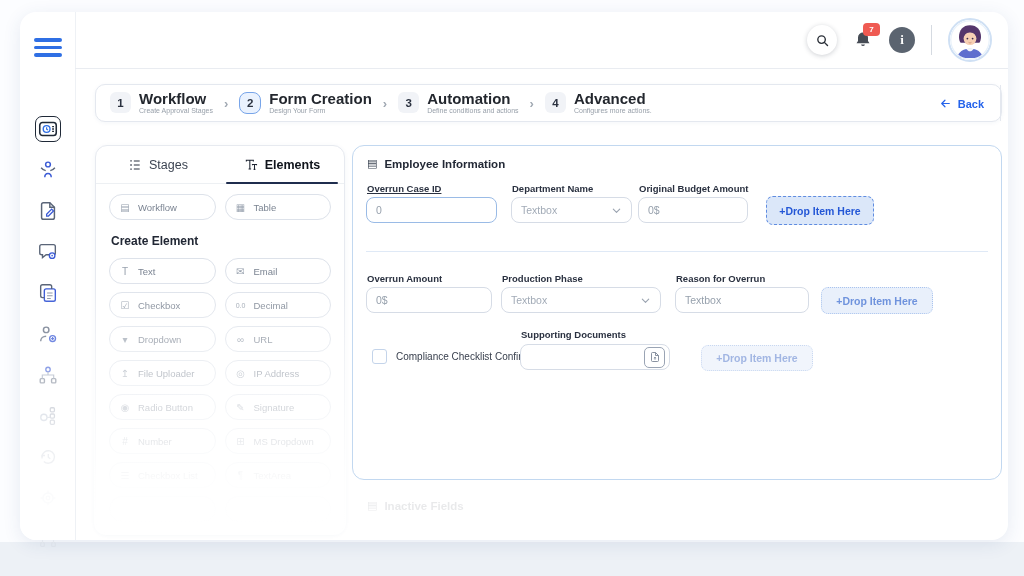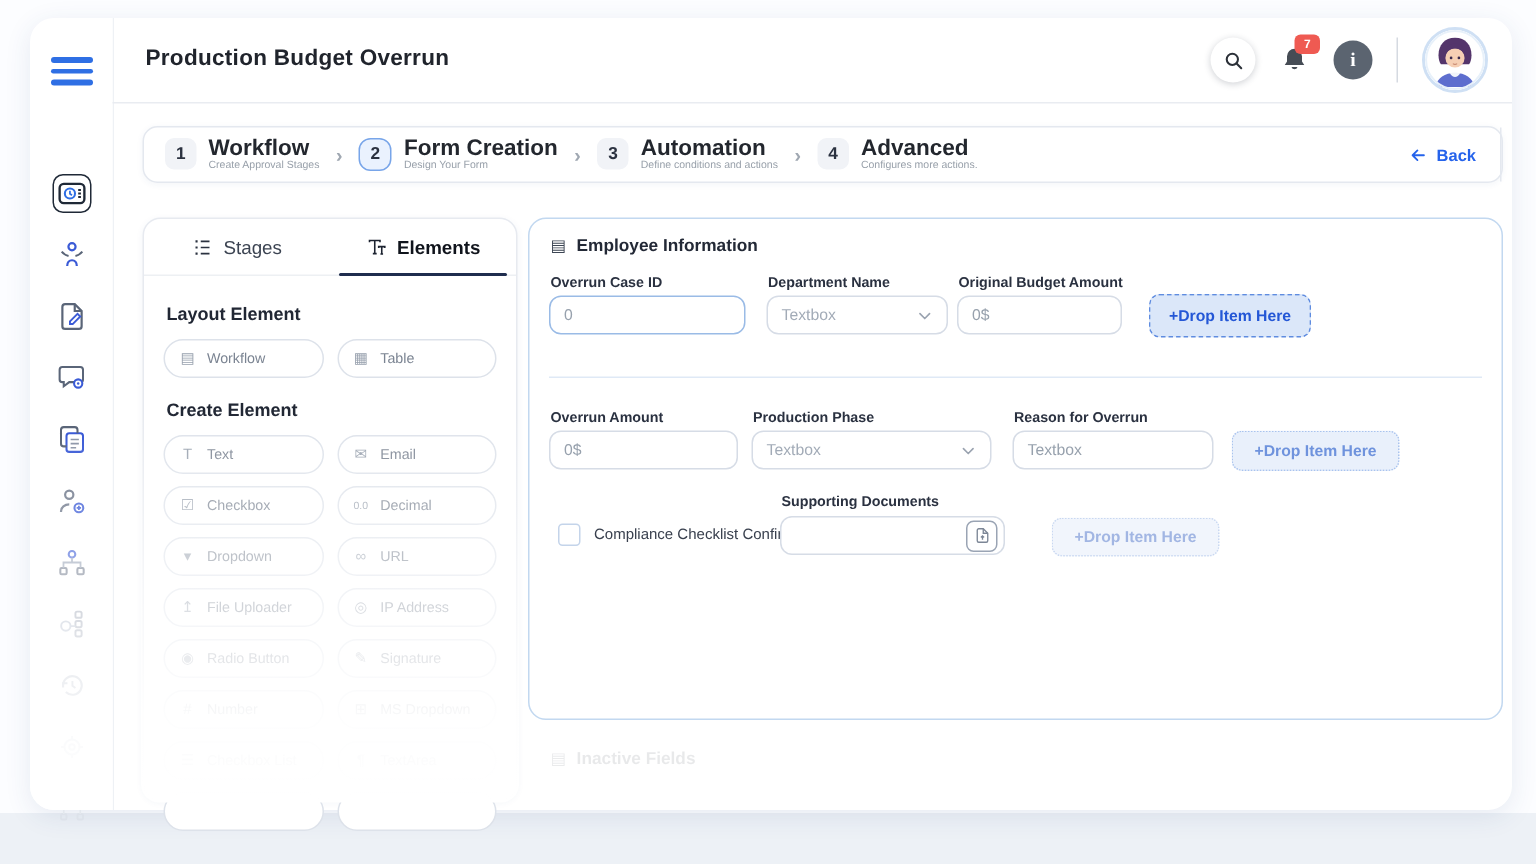--- a/index.html
+++ b/index.html
@@ -190,21 +190,20 @@
             <path d="M12 8.5v3.5M12 12H6v4M12 12h6v4" stroke="#e4e8ee" stroke-width="1.2"></path>
           </svg>
       </div>
     </div>
     <div class="rail-fade"></div>
   </div>
 
   <div class="main">
 
     <div class="topbar">
-      <div class="page-title">Production Budget Overrun</div>
       <div class="topbar-right">
         <div class="icon-btn">
           <svg width="15" height="15" viewBox="0 0 24 24" fill="none">
               <circle cx="10.5" cy="10.5" r="6" stroke="#2b3038" stroke-width="2.2"></circle>
               <path d="M15 15l5 5" stroke="#2b3038" stroke-width="2.2" stroke-linecap="round"></path>
             </svg>
         </div>
         <div class="bell-wrap">
           <svg width="20" height="20" viewBox="0 0 24 24" fill="#464c55">
               <path d="M12 3a6 6 0 0 0-6 6v4.2L4.2 16h15.6L18 13.2V9a6 6 0 0 0-6-6z"></path>
@@ -294,21 +293,20 @@
         </div>
         <div class="tab active">
           <svg width="14" height="14" viewBox="0 0 24 24" fill="none" stroke="#1c2330" stroke-width="1.8">
               <path d="M4 6V4h12v2M10 4v15M7.8 19h4.4"></path>
               <path d="M14.5 12.5V11h7v1.5M18 11v8.5M16.5 19.5h3"></path>
             </svg>
           <span>Elements</span>
         </div>
       </div>
       <div class="palette-body">
-        <div class="group-head">Layout Element</div>
         <div class="pill-grid">
           <div class="pill">
               <span class="p-ic">▤</span>
               <span>Workflow</span>
             </div>
           <div class="pill">
               <span class="p-ic">▦</span>
               <span>Table</span>
             </div>
         </div>
@@ -376,21 +374,21 @@
       </div>
       <div class="palette-fade"></div>
     </div>
 
     <div class="canvas">
       <div class="sec-head">
         <span class="sec-ic">▤</span>
         <span class="sec-title">Employee Information</span>
       </div>
 
-      <div class="flabel" style="left:14px;top:37px;">Overrun Case ID</div>
+      <div class="flabel" style="left:14px;top:37px;text-decoration:underline;">Overrun Case ID</div>
       <input class="inp hl" style="left: 13px; top: 51px; width: 131px;" readonly="" value="0">
       <div class="flabel" style="left:159px;top:37px;">Department Name</div>
       <div class="sel" style="left:158px;top:51px;width:121px;">
         <span>Textbox</span>
         <svg width="11" height="11" viewBox="0 0 24 24" fill="none">
             <path d="M5 9l7 7 7-7" stroke="#9aa3b0" stroke-width="2.4" stroke-linecap="round" stroke-linejoin="round"></path>
           </svg>
       </div>
       <div class="flabel" style="left:286px;top:37px;">Original Budget Amount</div>
       <input class="inp" style="left: 285px; top: 51px; width: 110px;" readonly="" value="0$">

